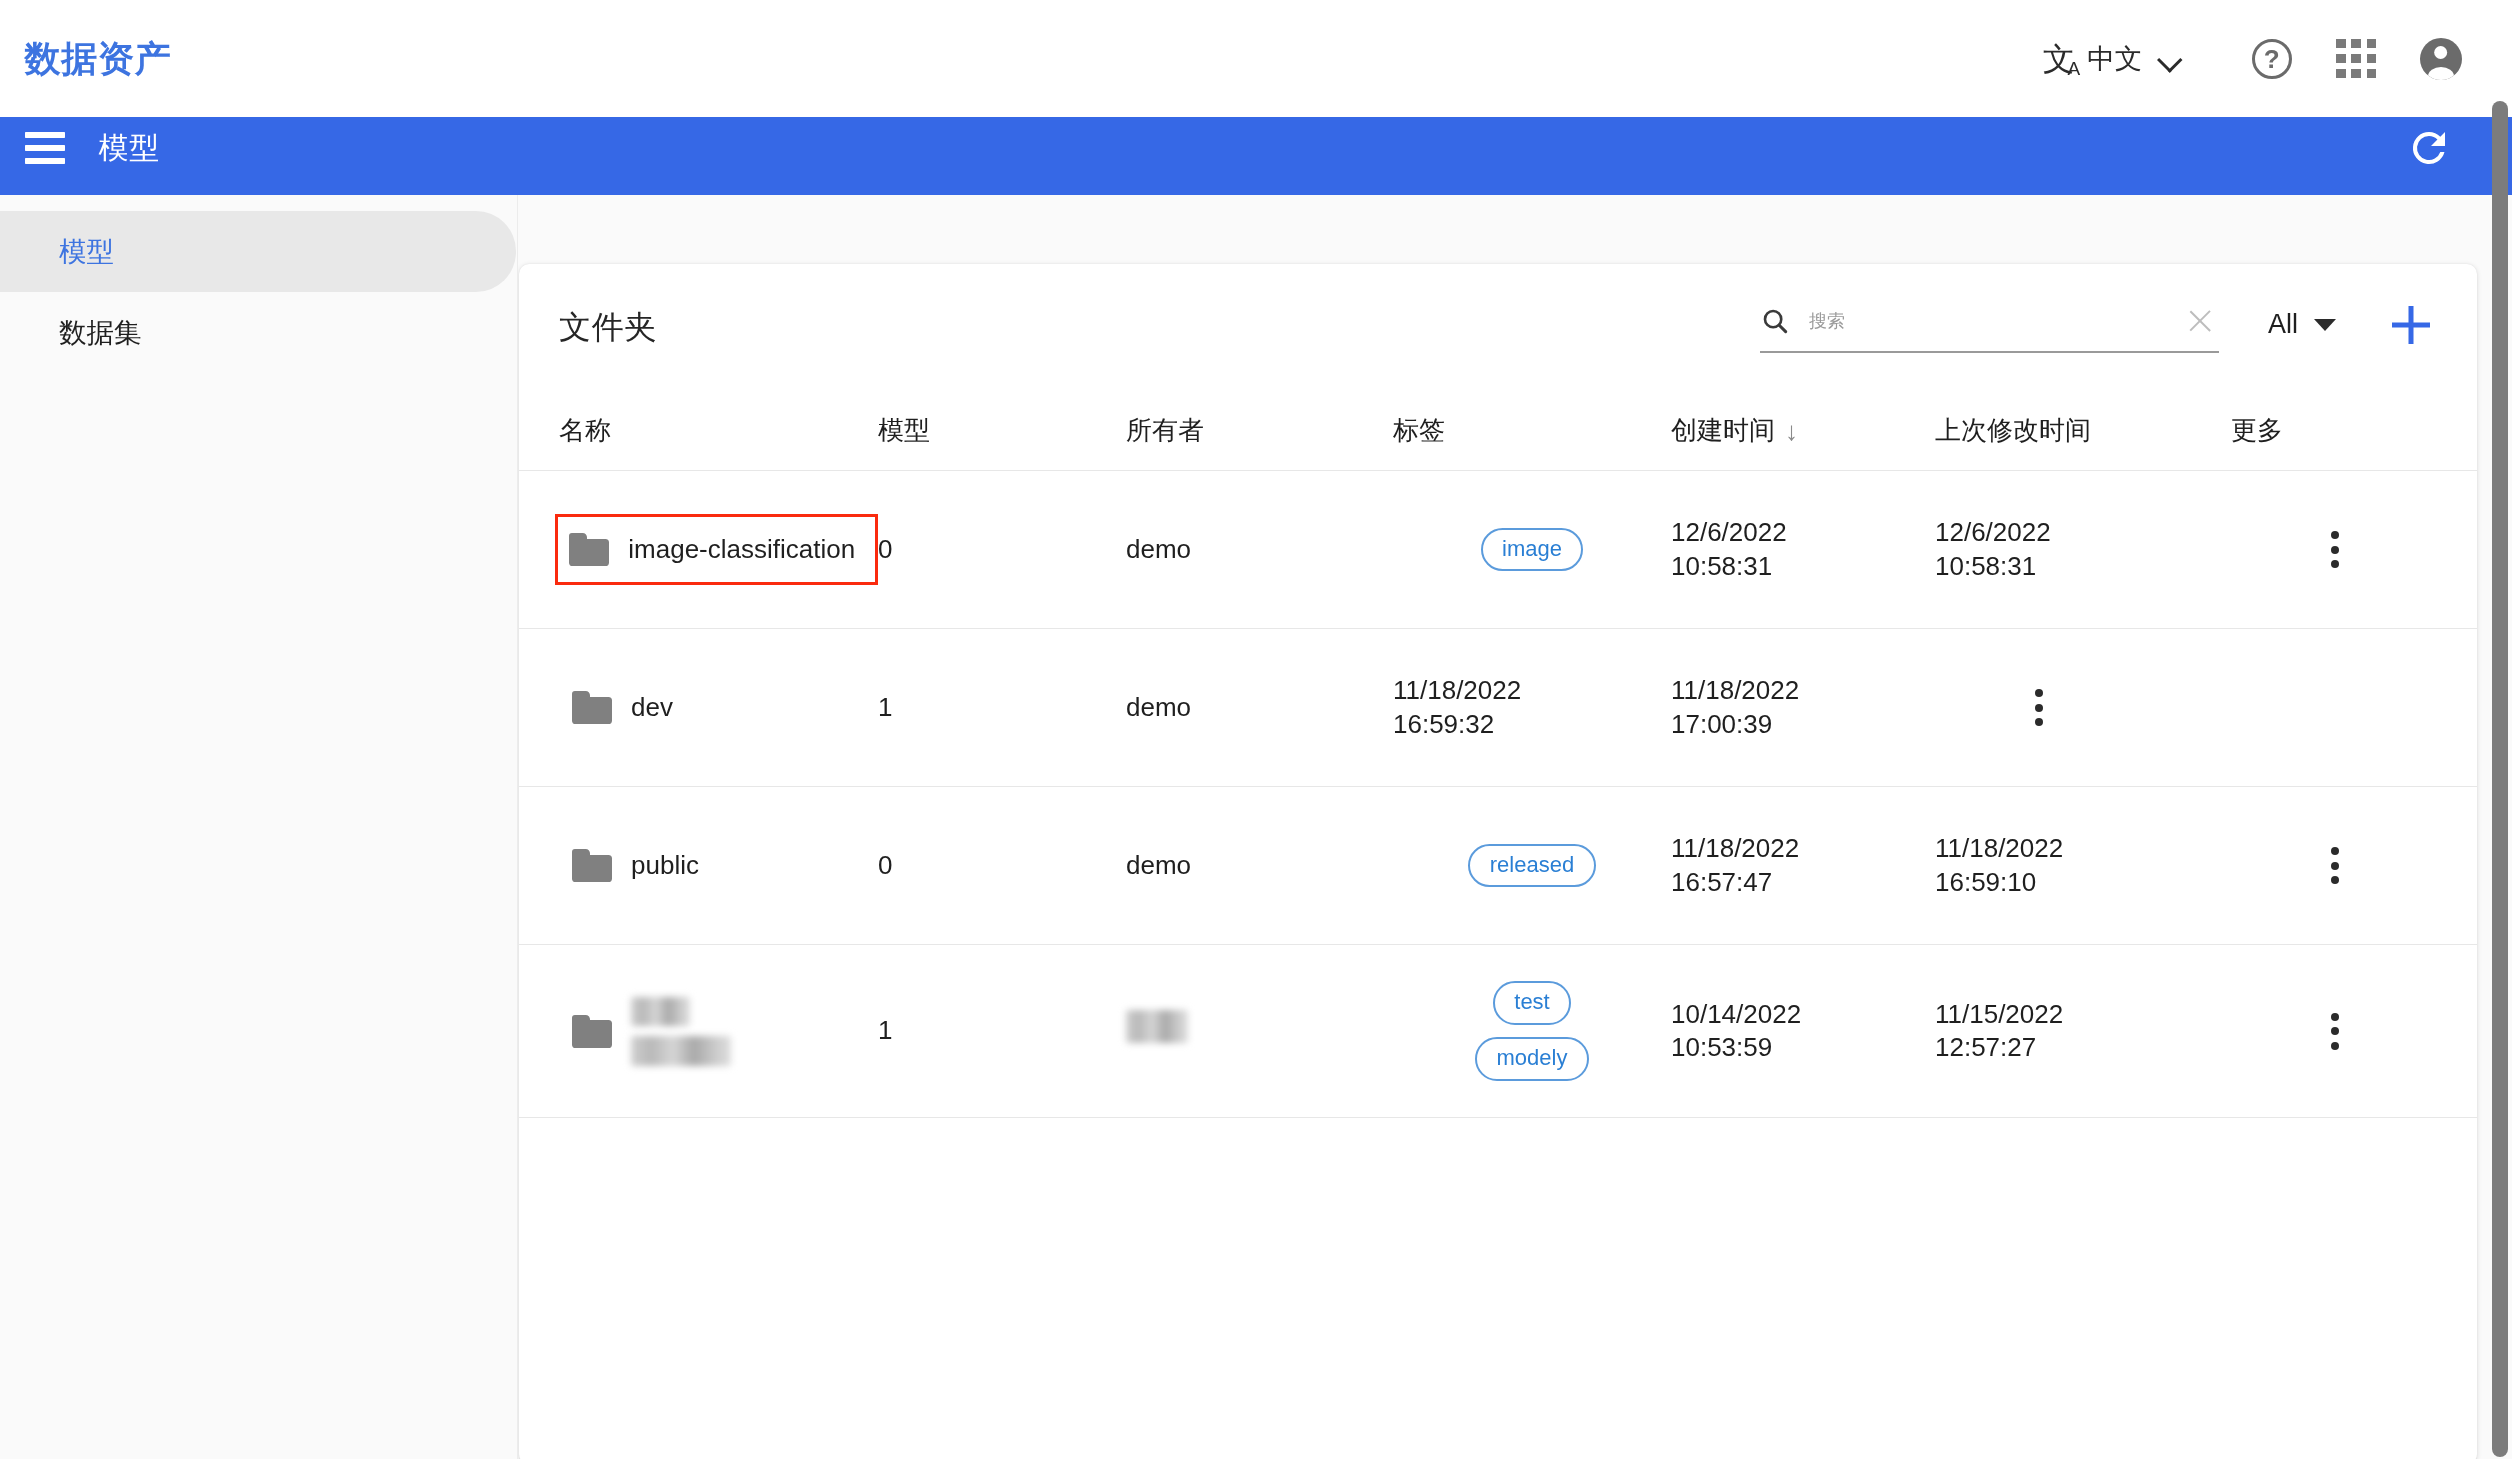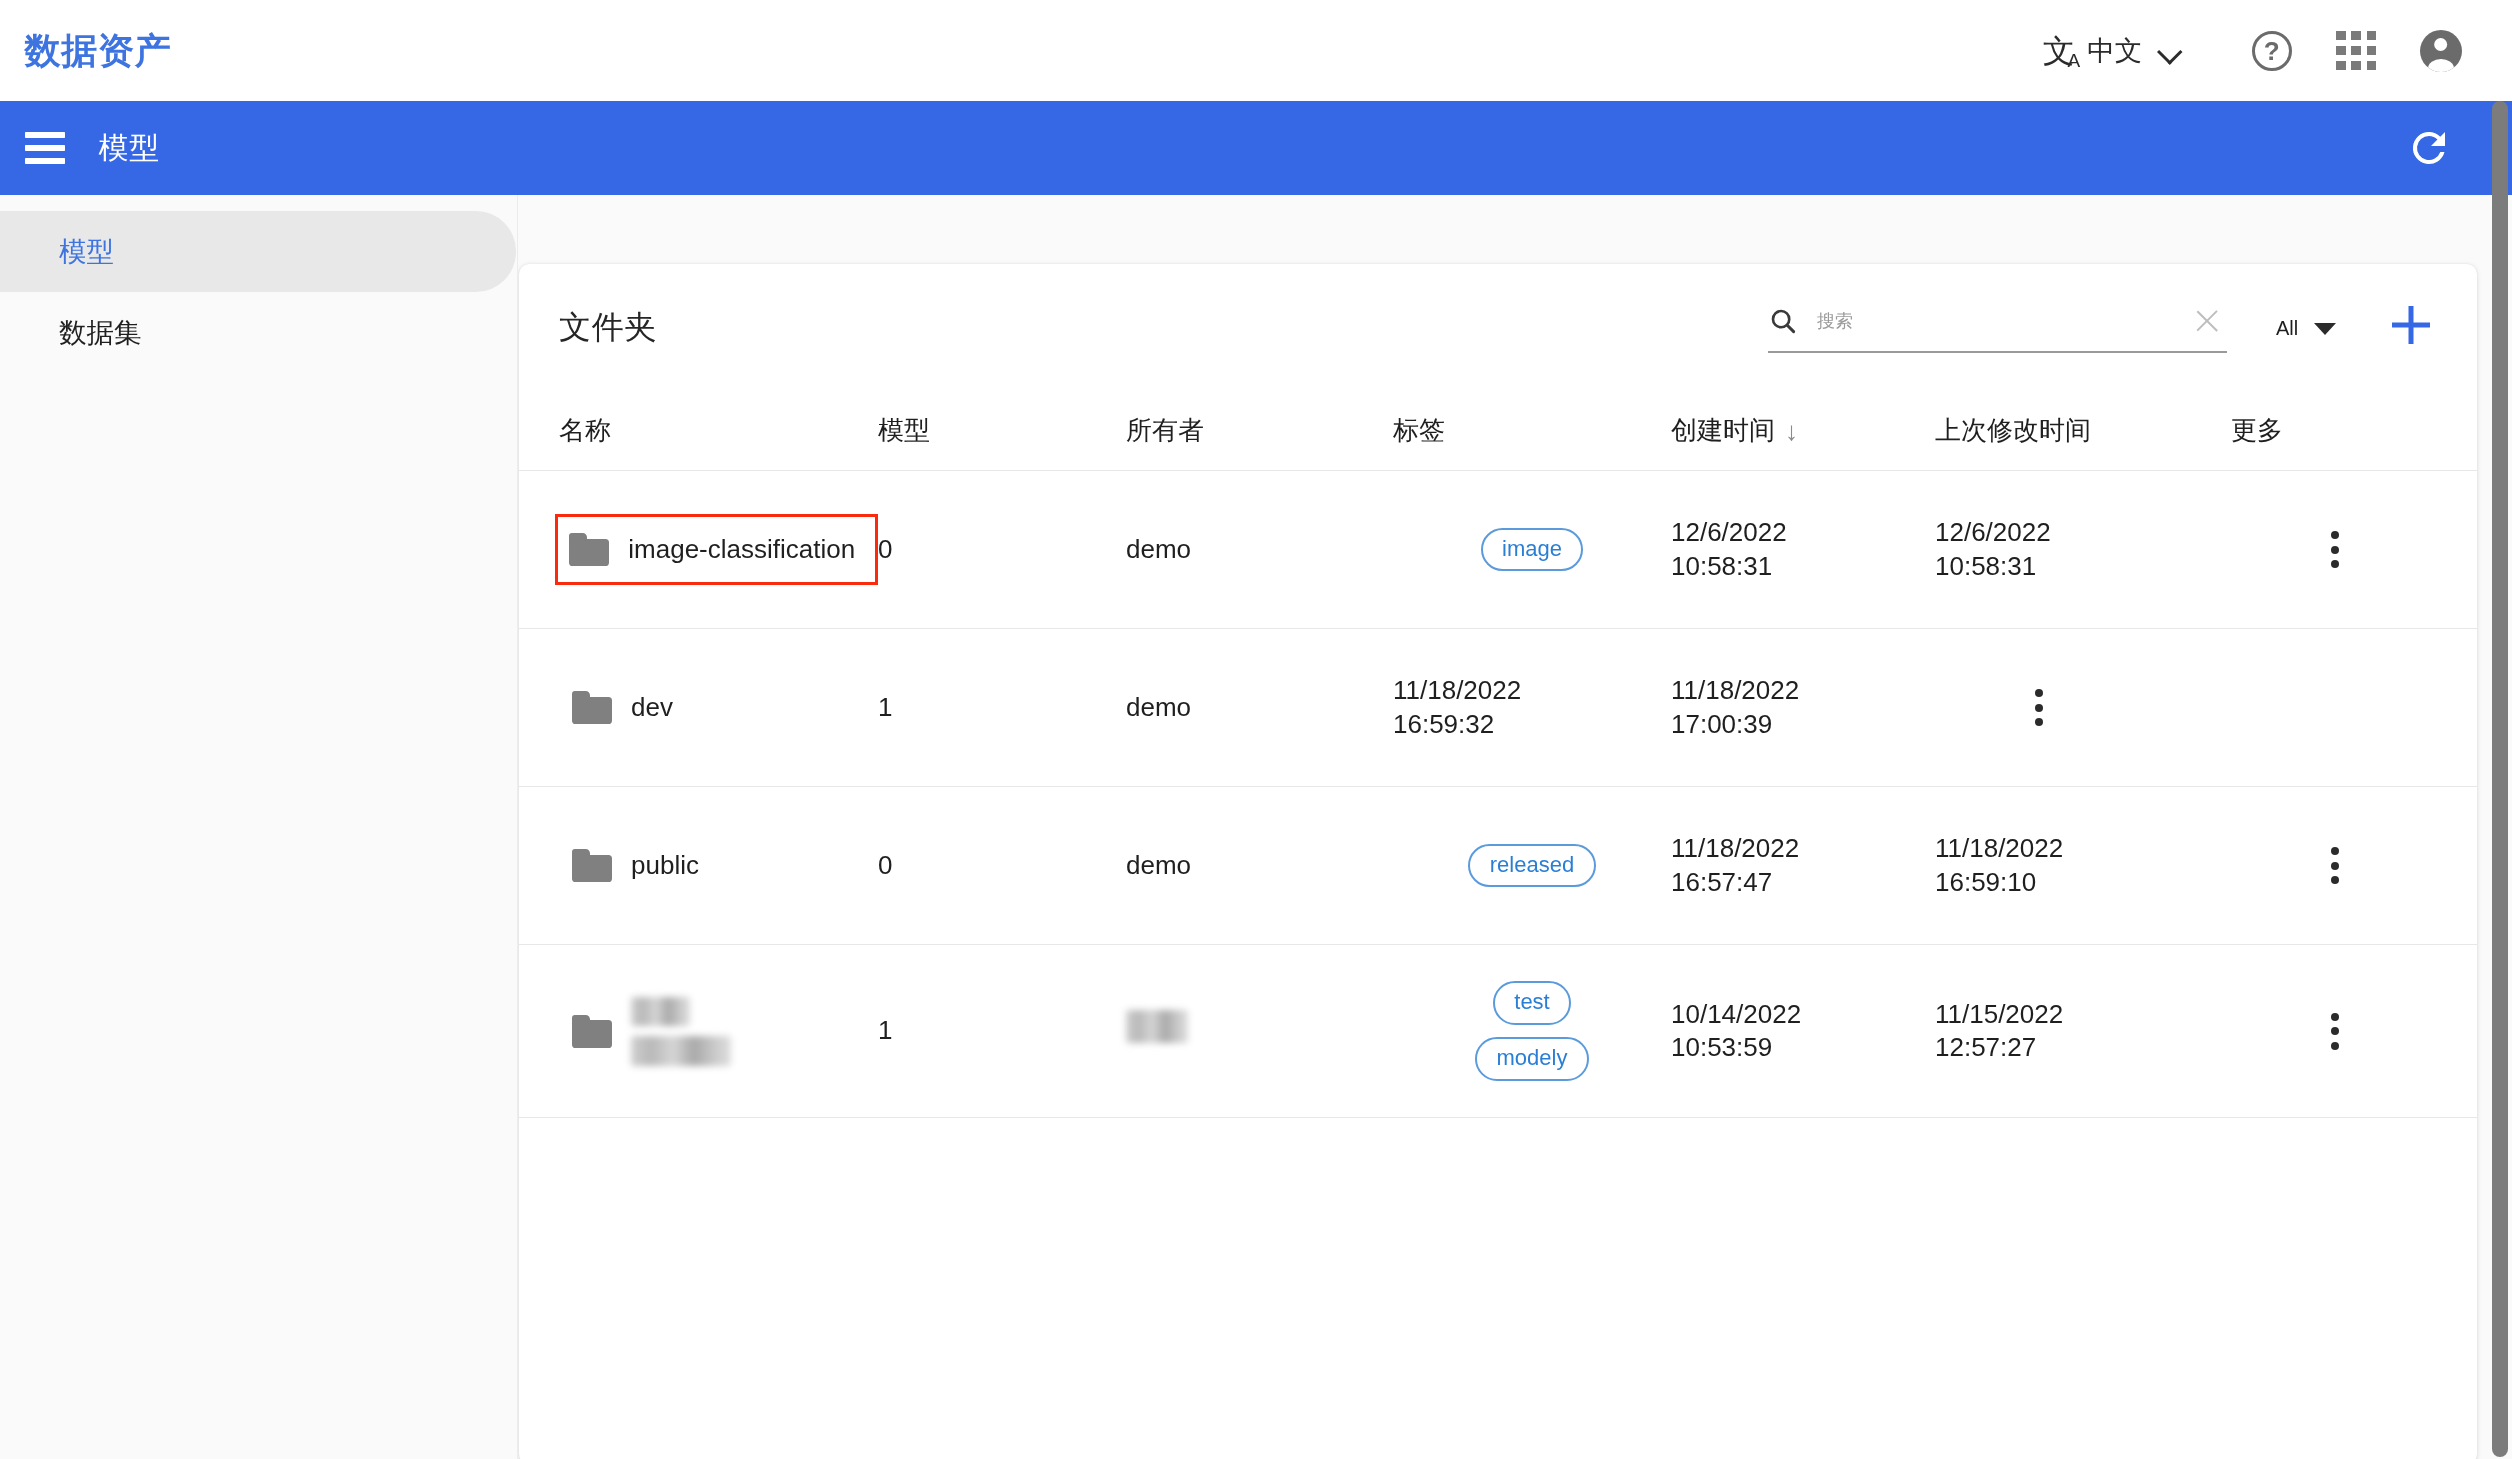--- a/index.html
+++ b/index.html
@@ -18,21 +18,21 @@
     width: 2512px;
     height: 1459px;
     background: #fafafa;
   }
 
   
   .topbar {
     position: absolute;
     top: 0; left: 0;
     width: 2512px;
-    height: 101px;
+    height: 117px;
     background: #ffffff;
     display: flex;
     align-items: center;
     z-index: 5;
   }
   .topbar-title {
     margin-left: 24.6px;
     font-size: 36px;
     font-weight: 700;
     color: #3d74e0;
@@ -269,21 +269,21 @@
   .clear-x::after  { transform: translate(-50%,-50%) rotate(-45deg); }
 
   .filter-sel {
     display: flex;
     align-items: center;
     gap: 16px;
     margin-left: 49px;
     padding-bottom: 13px;
     cursor: pointer;
   }
-  .filter-label { font-size: 20px; color: #1f1f1f; }
+  .filter-label { font-size: 27px; color: #1f1f1f; }
   .tri-down {
     width: 0; height: 0;
     border-left: 11px solid transparent;
     border-right: 11px solid transparent;
     border-top: 12.3px solid #2b2b2b;
   }
   .add-btn {
     margin-left: 52px;
     margin-right: 2.9px;
     width: 46px; height: 46px;

